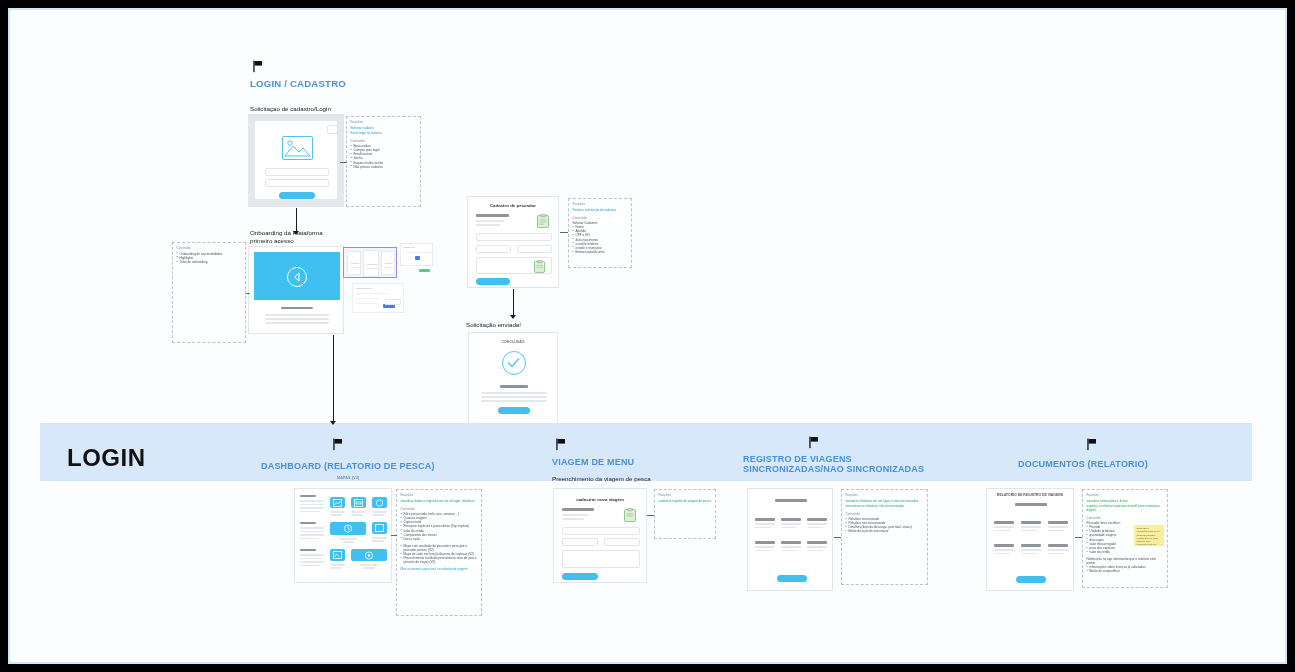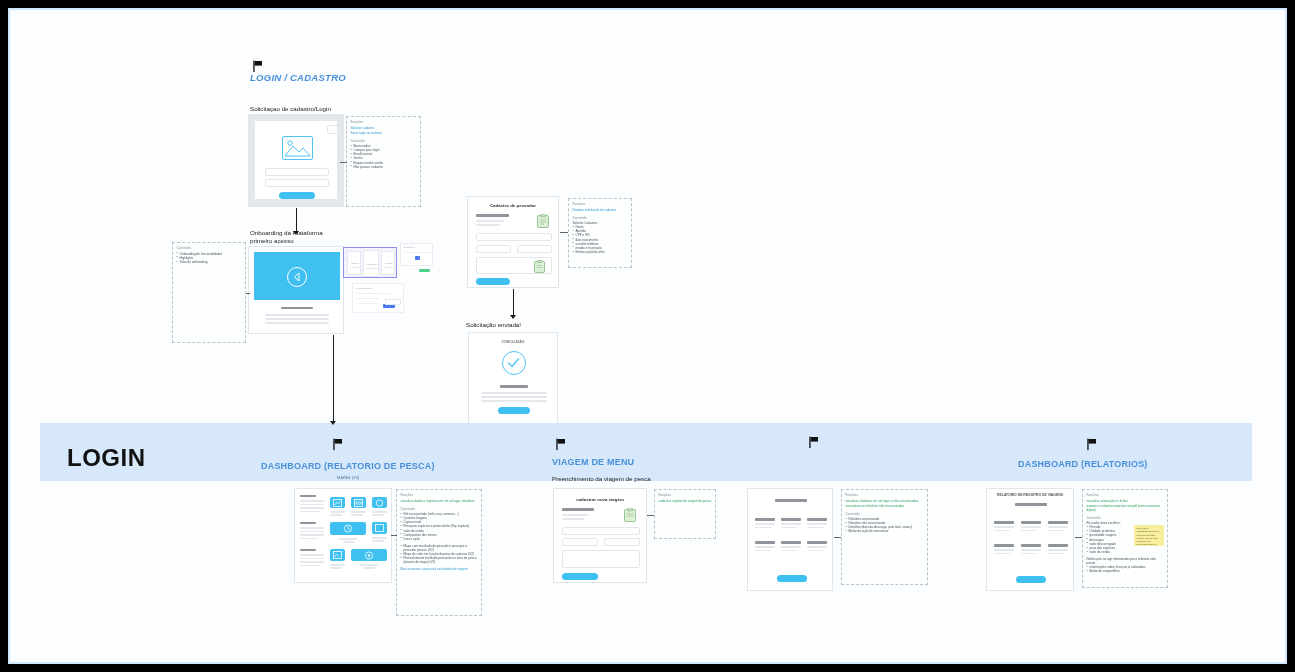--- a/index.html
+++ b/index.html
@@ -154,21 +154,21 @@
 
 <div id="board">
   <div class="canvas">
 
     <div class="flag" style="left:242px; top:50px;">
       <svg width="13" height="13" viewBox="0 0 13 13">
         <rect x="1.3" y="0.6" width="1.3" height="11.5" fill="#111"></rect>
         <rect x="2.6" y="1" width="7.4" height="4.6" fill="#111"></rect>
       </svg>
     </div>
-    <div class="sec-title" style="left:240px; top:63px; font-size:9.6px;font-style:italic;">LOGIN / CADASTRO</div>
+    <div class="sec-title" style="left:240px; top:69px; font-size:9.6px;">LOGIN / CADASTRO</div>
     <div class="caption" style="left:240px; top:95px;">Solicitaçao de cadastro/Login</div>
 
     <div class="wf" style="left:238px; top:104px; width:96px; height:93px; background:#e4e7ea;">
       <div style="position:absolute; left:6px; top:6px; right:6px; bottom:7px; background:#fff;"></div>
       <div class="field" style="left:78px; top:10px; width:11px; height:9px;"></div>
       <div class="imgbox" style="left:33px; top:21px; width:31px; height:24px;">
         <svg width="29" height="22" viewBox="0 0 29 22">
           <circle cx="7" cy="6" r="2.2" fill="none" stroke="#4fc3f7" stroke-width="1"></circle>
           <path d="M2 19 L10 9 L16 15 L20 11 L27 19 Z" fill="none" stroke="#4fc3f7" stroke-width="1"></path>
         </svg>
@@ -471,20 +471,22 @@
       <span class="lnk grn">cadastrar registro de viagem de pesca</span>
     </div>
     <div class="stub" style="left:637px; top:505px; width:7px;"></div>
 
     <div class="flag" style="left:798px; top:426px;">
       <svg width="13" height="13" viewBox="0 0 13 13">
         <rect x="1.3" y="0.6" width="1.3" height="11.5" fill="#111"></rect>
         <rect x="2.6" y="1" width="7.4" height="4.6" fill="#111"></rect>
       </svg>
     </div>
+    <div class="sec-title" style="left:733px; top:444px; font-size:9px; white-space:pre-line;">REGISTRO DE VIAGENS
+SINCRONIZADAS/NAO SINCRONIZADAS</div>
 
     <div class="wf" style="left:737px; top:478px; width:86px; height:103px;">
       <div class="bar dark" style="left:27px; top:10px; width:32px; height:3.4px;"></div>
       <div class="bar dark" style="left:7px; top:29px; width:20px; height:2.6px;"></div>
       <div class="bar light" style="left:7px; top:34px; width:20px; height:1.6px;"></div>
       <div class="bar light" style="left:7px; top:37.5px; width:16px; height:1.6px;"></div>
       <div class="bar dark" style="left:33px; top:29px; width:20px; height:2.6px;"></div>
       <div class="bar light" style="left:33px; top:34px; width:20px; height:1.6px;"></div>
       <div class="bar light" style="left:33px; top:37.5px; width:16px; height:1.6px;"></div>
       <div class="bar dark" style="left:59px; top:29px; width:20px; height:2.6px;"></div>
@@ -518,21 +520,21 @@
       </ul>
     </div>
     <div class="stub" style="left:824px; top:527px; width:7px;"></div>
 
     <div class="flag" style="left:1076px; top:428px;">
       <svg width="13" height="13" viewBox="0 0 13 13">
         <rect x="1.3" y="0.6" width="1.3" height="11.5" fill="#111"></rect>
         <rect x="2.6" y="1" width="7.4" height="4.6" fill="#111"></rect>
       </svg>
     </div>
-    <div class="sec-title" style="left:1008px; top:449px; font-size:9px;">DASHBOARD (RELATORIOS)</div>
+    <div class="sec-title" style="left:1008px; top:449px; font-size:9px;">DOCUMENTOS (RELATORIO)</div>
 
     <div class="wf" style="left:976px; top:478px; width:88px; height:103px;">
       <div class="wf-title" style="top:4px; font-size:3.4px; color:#555;">RELATORIO DE REGISTRO DE VIAGENS</div>
       <div class="bar dark" style="left:28px; top:14px; width:32px; height:3.4px;"></div>
       <div class="bar dark" style="left:7px; top:32px; width:20px; height:2.6px;"></div>
       <div class="bar light" style="left:7px; top:37px; width:20px; height:1.6px;"></div>
       <div class="bar light" style="left:7px; top:40.5px; width:16px; height:1.6px;"></div>
       <div class="bar dark" style="left:34px; top:32px; width:20px; height:2.6px;"></div>
       <div class="bar light" style="left:34px; top:37px; width:20px; height:1.6px;"></div>
       <div class="bar light" style="left:34px; top:40.5px; width:16px; height:1.6px;"></div>

